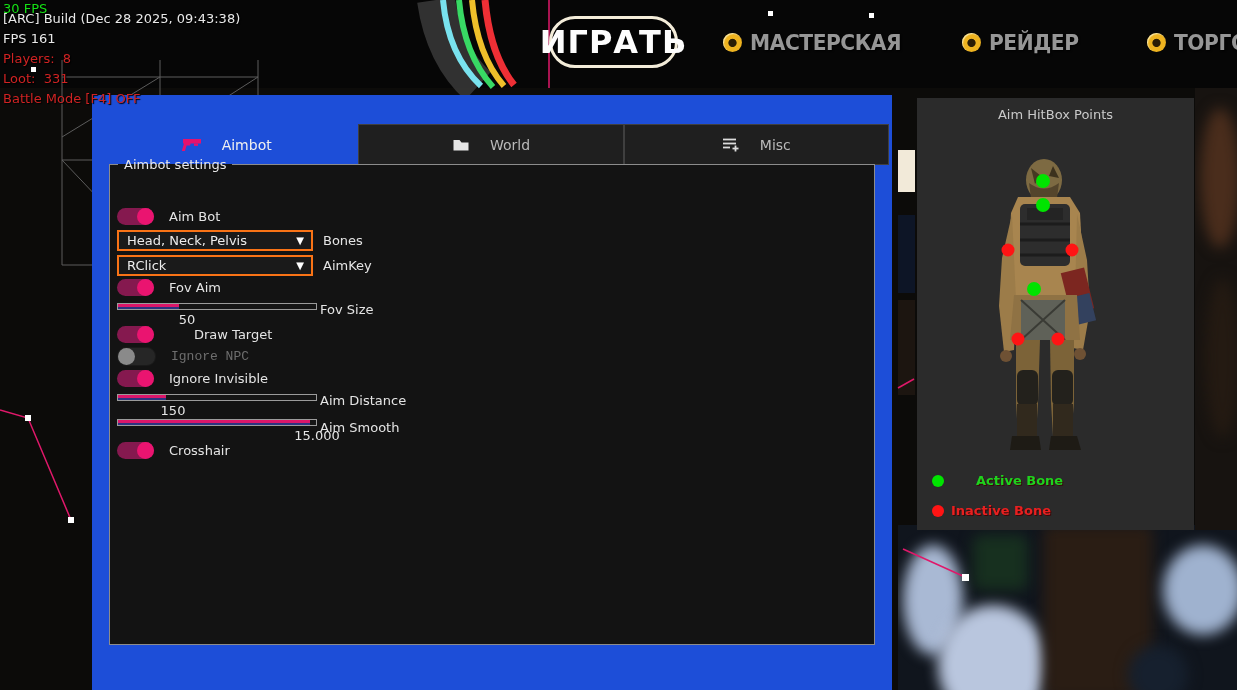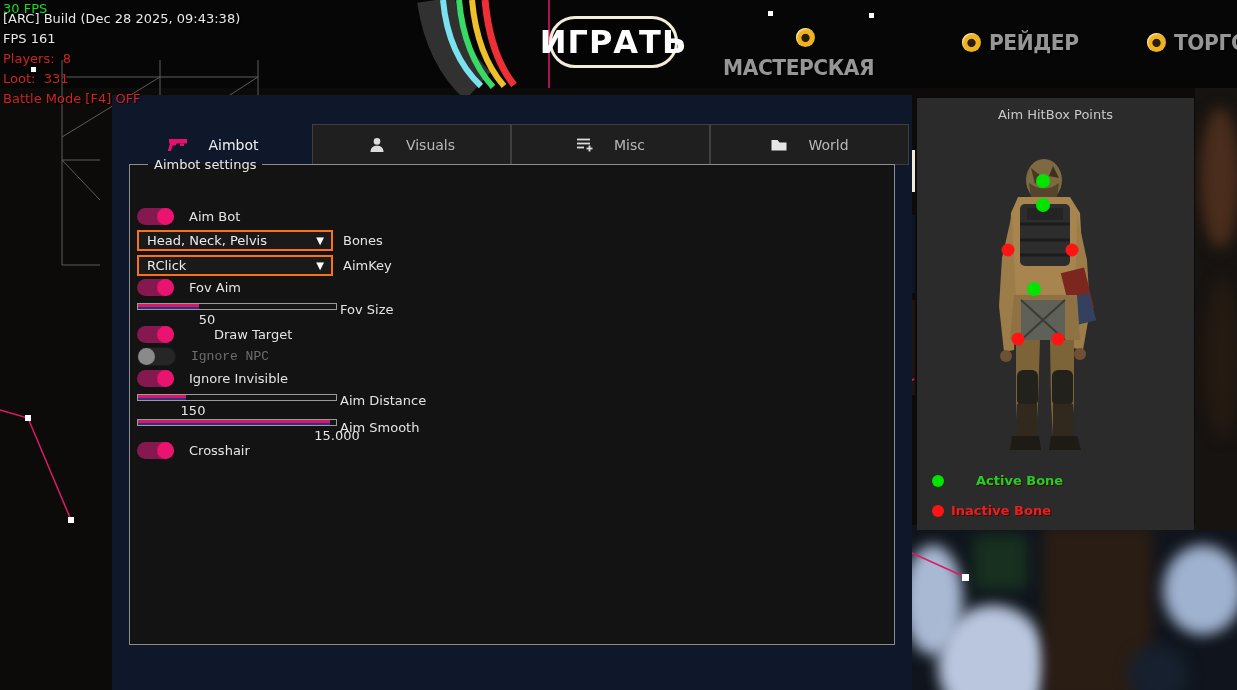--- a/index.html
+++ b/index.html
@@ -26,29 +26,29 @@
     border:3px solid #f3ecd9;border-radius:30px;background:rgba(4,4,4,.55);
     display:flex;align-items:center;justify-content:center;
     color:#fdfdfd;font-size:32px;font-weight:bold;letter-spacing:1px;}
   .menu-item{position:absolute;top:28px;height:28px;z-index:31;display:flex;align-items:center;gap:8px;}
   .coin{width:19px;height:19px;border-radius:50%;flex:0 0 auto;
     background:radial-gradient(circle at 50% 52%, #2a1d05 0 27%, #eeb31f 33% 62%, #8a5d08 100%);
     box-shadow:inset 1px 1px 1px rgba(255,248,200,.8);}
   .menu-label{color:#969696;font-size:22px;font-weight:bold;letter-spacing:-.5px;
     text-shadow:1px 1px 2px #000;transform:scaleX(.92);transform-origin:left;white-space:nowrap;}
   
-  .panel{position:absolute;left:112px;top:95px;width:800px;height:595px;background:#0f172a;z-index:20;}
+  .panel{position:absolute;left:92px;top:95px;width:800px;height:595px;background:#1d4ed8;z-index:20;}
   .tabs{position:absolute;left:3px;top:29px;width:794px;height:41px;display:flex;}
   .tab{flex:1 1 0;display:flex;align-items:center;justify-content:center;gap:20px;
        font-size:14px;color:#b9b9b9;box-sizing:border-box;}
   .tab.boxed{background:#1f1f1f;border:1px solid #3f3f3f;}
   .tab.active{color:#f0f0f0;}
   .fset{position:absolute;left:17px;top:62px;width:766px;height:488px;box-sizing:border-box;
         border:1px solid #8c8c8c;background:#131313;margin:0;padding:0;}
-  .fset legend{color:#e9e9e9;font-size:13px;padding:0 6px;margin-left:18px;}
+  .fset legend{color:#e9e9e9;font-size:13px;padding:0 6px;margin-left:8px;}
   .ctl-label{color:#e4e4e4;font-size:13px;}
   .row-toggle{position:absolute;left:7px;display:flex;align-items:center;gap:15px;height:17px;}
   .toggle{position:relative;width:37px;height:17px;border-radius:9px;flex:0 0 auto;}
   .toggle .knob{position:absolute;top:0;width:17px;height:17px;border-radius:50%;}
   .toggle.on{background:#85194f;}
   .toggle.on .knob{right:0;background:#ea1470;}
   .toggle.off{background:#262626;border:1px solid #1a1a1a;}
   .toggle.off .knob{left:0;background:#8a8a8a;}
   .row-toggle.disabled .ctl-label{color:#6e6e6e;font-family:Liberation Mono, monospace;}
   .select{position:absolute;left:7px;width:196px;height:21px;background:#1a1a1a;border:2px solid #f97316;
@@ -148,21 +148,21 @@
       <div class="hud-line hud-white">[ARC] Build (Dec 28 2025, 09:43:38)</div>
       <div class="hud-line hud-white">FPS 161</div>
       <div class="hud-line hud-red">Players:  8</div>
       <div class="hud-line hud-red">Loot:  331</div>
       <div class="hud-line hud-red">Battle Mode [F4] OFF</div>
     </div>
   </div>
 
   <div class="play-pill">ИГРАТЬ</div>
 
-  <div class="menu-item" style="left:723px;flex-direction:column;">
+  <div class="menu-item" style="left:723px;">
     <span class="coin"></span>
     <span class="menu-label">МАСТЕРСКАЯ</span>
   </div>
   <div class="menu-item" style="left:962px;">
     <span class="coin"></span>
     <span class="menu-label">РЕЙДЕР</span>
   </div>
   <div class="menu-item" style="left:1147px;">
     <span class="coin"></span>
     <span class="menu-label">ТОРГО</span>
@@ -172,43 +172,36 @@
     <div class="tabs">
       <div class="tab active">
         <svg width="20" height="16" viewBox="0 0 20 16">
           <path d="M1 2 H19 V6.5 H8.6 L8 8.5 H4.6 L3 14 H-0.2 L2 6.5 H1 Z" fill="#e4126e"></path>
           <rect x="12" y="6.5" width="4" height="2.4" fill="#e4126e"></rect>
         </svg>
         <span>Aimbot</span>
       </div>
       <div class="tab boxed">
         <svg width="18" height="16" viewBox="0 0 18 16">
-          <circle cx="9" cy="4.4" r="3.3" fill="#dcdcdc"></circle>
-          <path d="M2.5 15 C2.5 10.4 5.4 8.7 9 8.7 C12.6 8.7 15.5 10.4 15.5 15 Z" fill="#dcdcdc"></path>
+          <path d="M1.5 3 H7.5 L9.5 5.4 H16.5 V13.6 H1.5 Z" fill="#e6e6e6"></path>
         </svg>
-        <span>Visuals</span>
+        <span>World</span>
       </div>
       <div class="tab boxed">
         <svg width="18" height="17" viewBox="0 0 18 17">
           <g stroke="#dcdcdc" stroke-width="1.8" fill="none">
             <path d="M1 3.5 H14"></path>
               <path d="M1 7.5 H14"></path>
               <path d="M1 11.5 H8"></path>
             <path d="M13.5 9.5 V15.5"></path>
               <path d="M10.5 12.5 H16.5"></path>
           </g>
         </svg>
         <span>Misc</span>
       </div>
-      <div class="tab boxed">
-        <svg width="18" height="16" viewBox="0 0 18 16">
-          <path d="M1.5 3 H7.5 L9.5 5.4 H16.5 V13.6 H1.5 Z" fill="#e6e6e6"></path>
-        </svg>
-        <span>World</span>
-      </div>
     </div>
 
     <fieldset class="fset">
       <legend>Aimbot settings</legend>
 
       <div class="row-toggle" style="top:36px;">
         <div class="toggle on">
             <div class="knob"></div>
           </div>
         <span class="ctl-label">Aim Bot</span>

